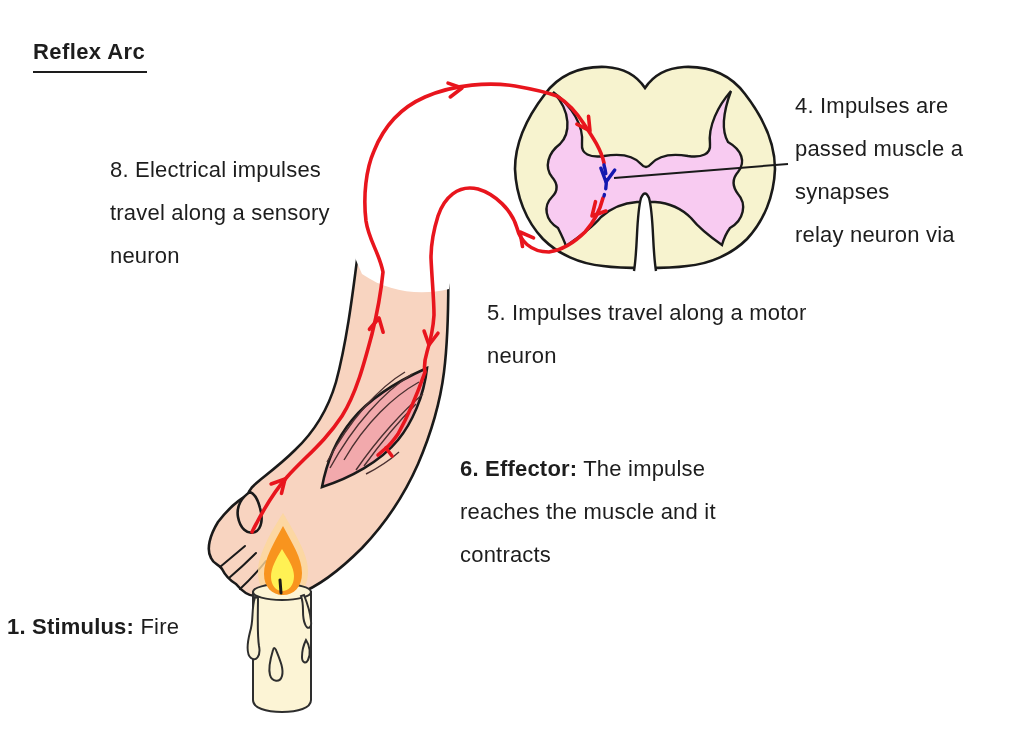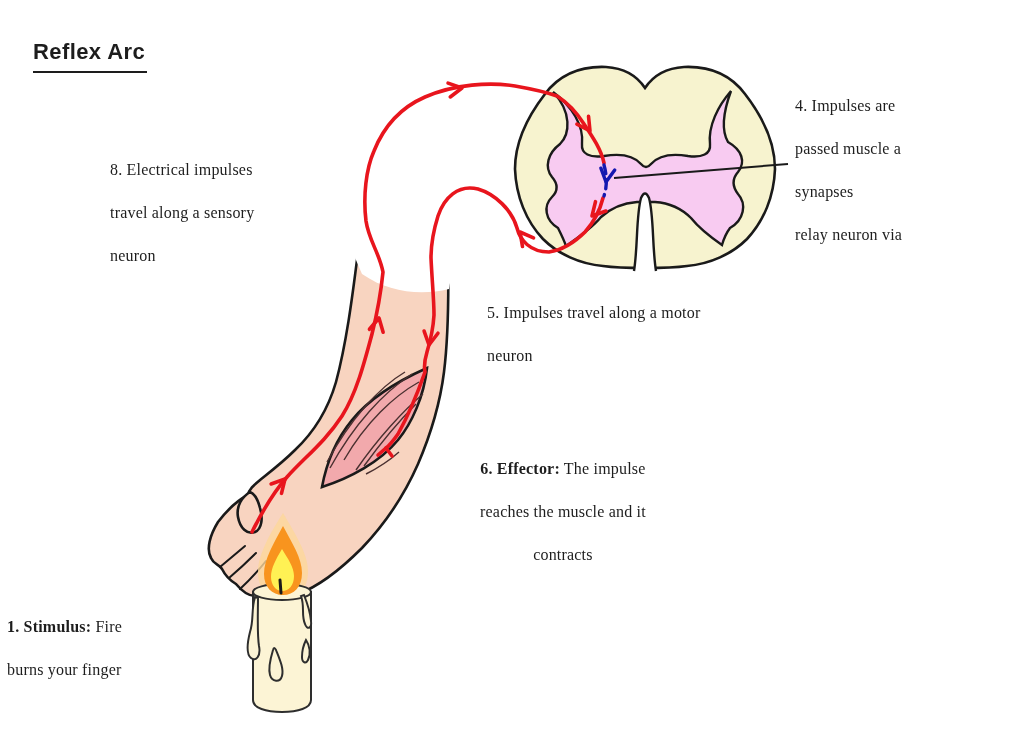--- a/index.html
+++ b/index.html
@@ -1,21 +1,21 @@
 <!DOCTYPE html>
 <html style="--text: #1d1d1d; --outline-black: #1a1a1a; --neuron-red: #e8151d; --relay-blue: #1518b0; --cord-cream: #f7f3cf; --gray-matter-pink: #f8cbf1; --skin: #f8d4c0; --muscle-pink: #f2a9ac; --muscle-fiber: #4a3030; --candle-cream: #fcf4d5; --flame-orange: #f8941e; --flame-yellow: #fff154; --flame-halo: #fcd79a;"><head>
 <meta charset="utf-8">
 <style>
   html,body{margin:0;padding:0;background:#fff;}
   #canvas{position:relative;width:1011px;height:753px;background:#fff;overflow:hidden;
           font-family:"Liberation Sans","DejaVu Sans",sans-serif;}
   #art{position:absolute;left:0;top:0;width:1011px;height:753px;}
 
-  .label{position:absolute;font-size:16px;line-height:43px;letter-spacing:.2px;
-         color:var(--text,#1a1a1a);white-space:nowrap;font-family:Liberation Serif, serif;}
+  .label{position:absolute;font-size:22px;line-height:43px;letter-spacing:.2px;
+         color:var(--text,#1a1a1a);white-space:nowrap;}
   .label .b{font-weight:700;}
   #title{position:absolute;left:33px;top:36px;font-size:22px;line-height:32px;font-weight:700;
          color:var(--text,#1a1a1a);border-bottom:2.5px solid var(--text,#1a1a1a);
          padding:0 2px 3px 0;letter-spacing:.4px;}
 
   
   .ink{stroke:var(--outline-black,#1a1a1a);}
   .cord-body{fill:var(--cord-cream,#f7f3cf);stroke-width:2.6;}
   .gray-matter{fill:var(--gray-matter-pink,#f8cbf1);stroke-width:2.4;}
   .fissure{fill:#ffffff;stroke-width:2.4;}
@@ -143,24 +143,23 @@
     <div>synapses</div>
     <div>relay neuron via</div>
   </div>
 
   <div class="label" style="left:487px;top:291px;">
     <div>5. Impulses travel along a motor</div>
     <div>neuron</div>
   </div>
 
 
-  <div class="label" style="left:480px;top:447px;text-align:center;">
+  <div class="label" style="left:460px;top:447px;">
     <div><span class="b">6. Effector:</span><span> The impulse</span></div>
     <div>reaches the muscle and it</div>
     <div>contracts</div>
   </div>
 
   <div class="label" style="left:7px;top:605px;">
     <div><span class="b">1. Stimulus:</span><span> Fire</span></div>
-    <div>burns your finger</div>
   </div>
 
 </div>
 
 </body></html>

